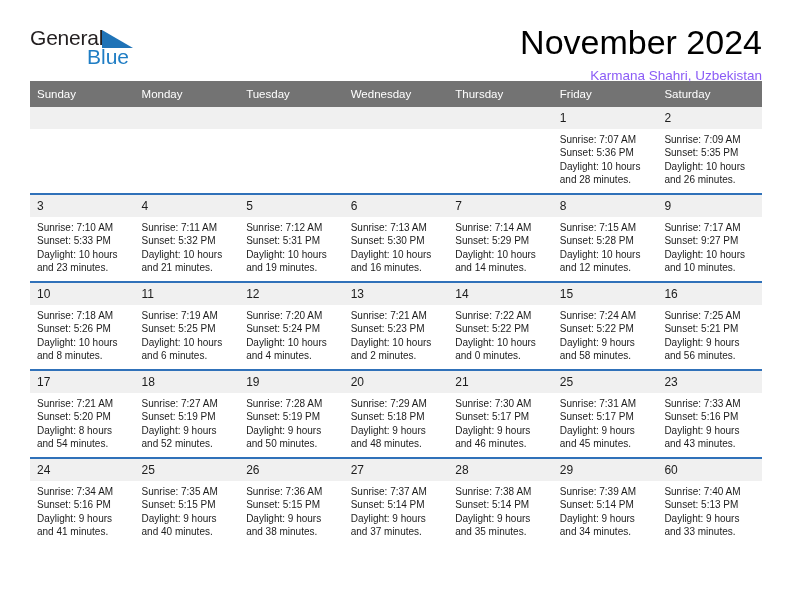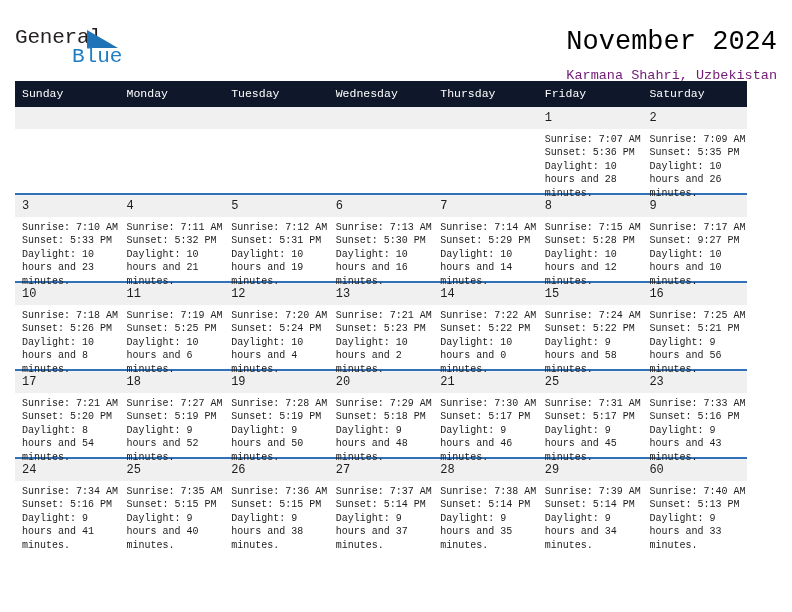--- a/index.html
+++ b/index.html
@@ -12,22 +12,21 @@
     height: 612px;
     font-family: "Liberation Sans", sans-serif;
     color: #000000;
     overflow: hidden;
   }
   .page {
     position: relative;
     width: 792px;
     height: 494px;
     box-sizing: border-box;
-    padding: 0 15px;
-    font-family: Liberation Mono, monospace;
+    padding: 0 30px;
   }
 
   
   .topbar {
     display: flex;
     align-items: flex-start;
     justify-content: space-between;
     padding-top: 26px;
     height: 74px;
     box-sizing: border-box;
@@ -62,42 +61,42 @@
     top: 19px;
     font-size: 21px;
     color: #1f7dc4;
     line-height: 24px;
   }
   .titles {
     text-align: right;
     flex: none;
   }
   .cal-title {
-    font-size: 27px;
+    font-size: 34px;
     color: #000000;
     line-height: 32px;
     white-space: nowrap;
   }
   .cal-subtitle {
     font-size: 13.5px;
-    color: #701a75;
+    color: #8b5cf6;
     line-height: 18px;
     margin-top: 9px;
     white-space: nowrap;
   }
 
   
   .calendar {
     width: 732px;
     border-collapse: collapse;
     table-layout: fixed;
     margin-top: 7px;
   }
   .calendar th {
-    background: #0f172a;
+    background: #737373;
     color: #ffffff;
     font-size: 11.5px;
     font-weight: normal;
     text-align: left;
     padding: 6px 0 6px 7px;
     line-height: 14px;
     border: none;
   }
   .calendar td {
     vertical-align: top;

